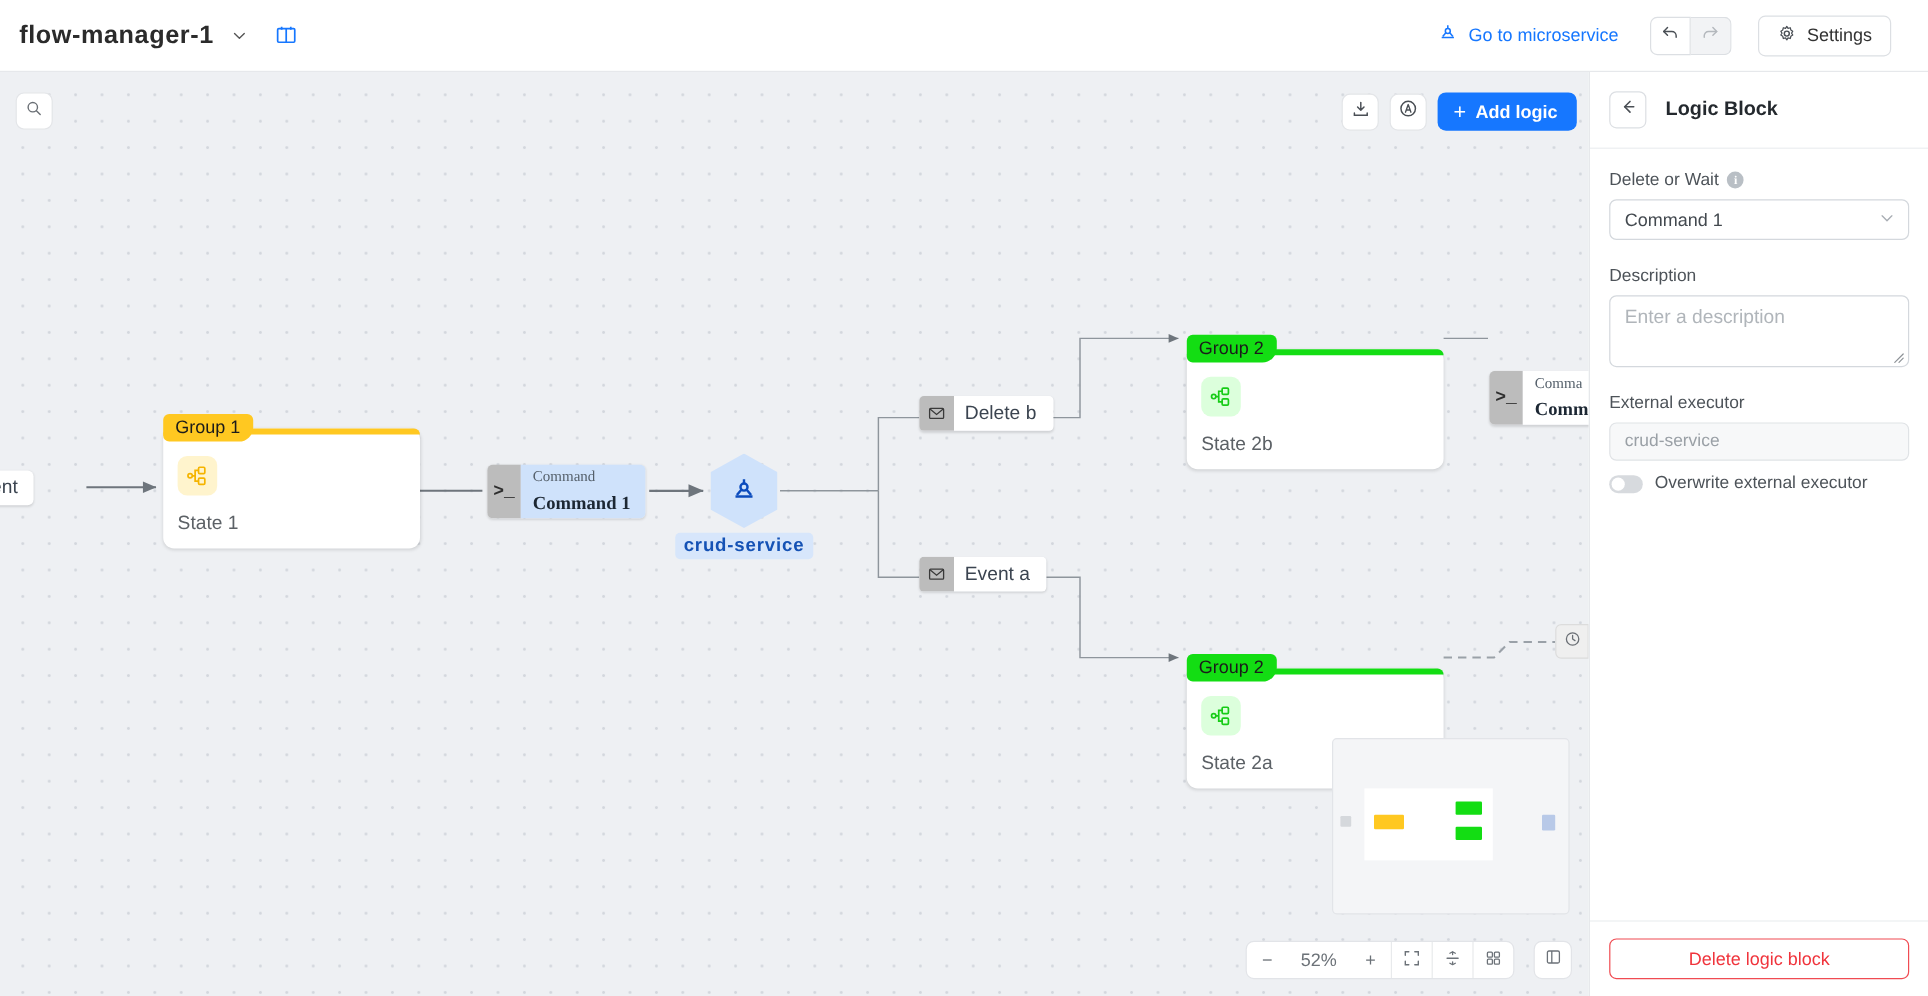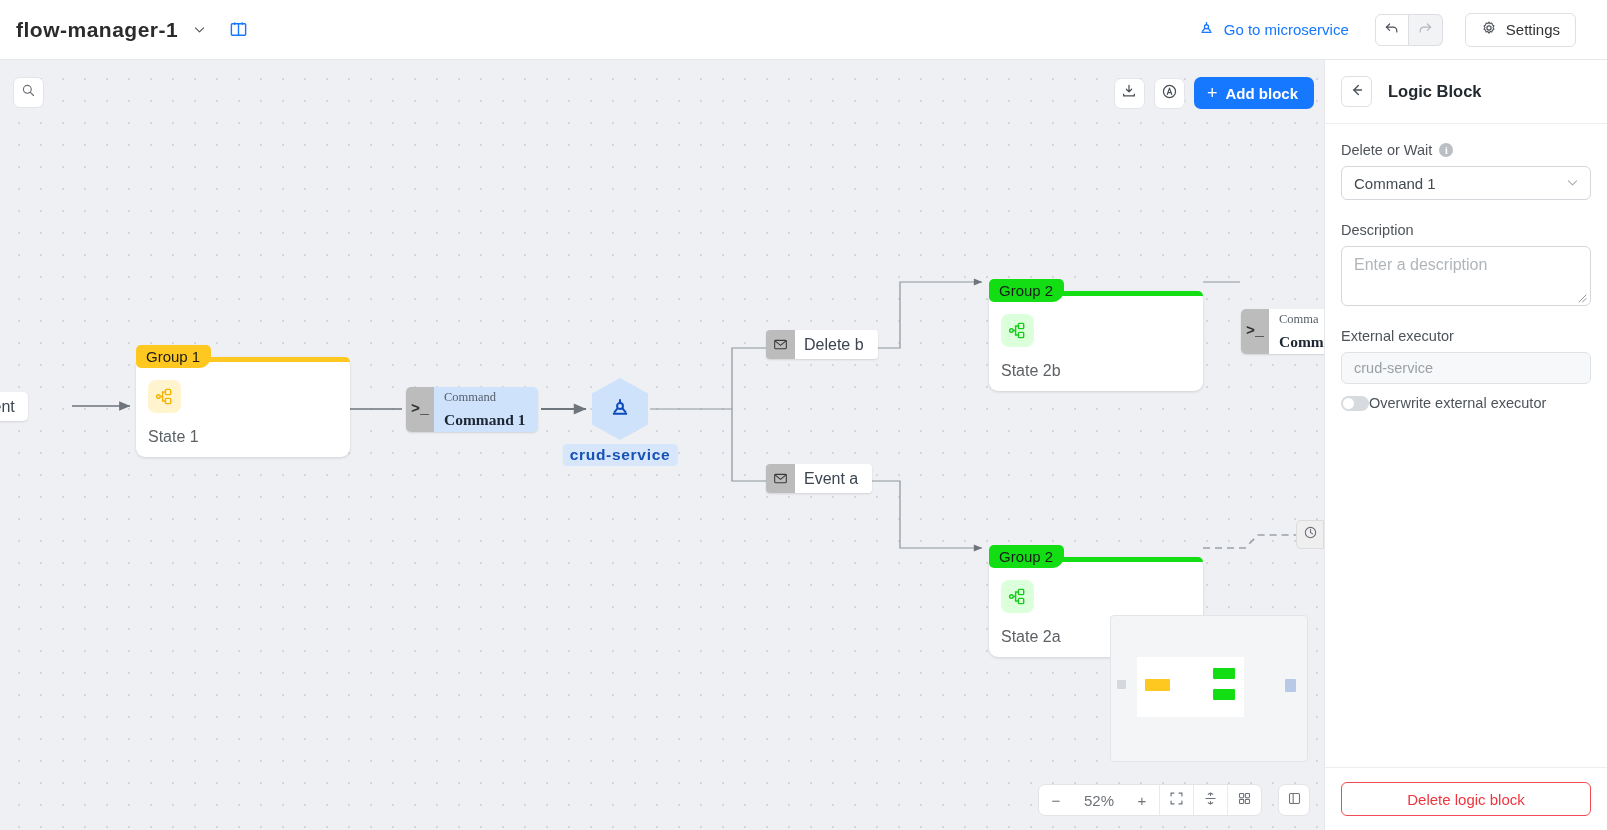--- a/index.html
+++ b/index.html
@@ -234,21 +234,21 @@
   }
   .resize-grip {
     position: absolute; right: 3px; bottom: 2px; width: 10px; height: 10px;
     color: #8d9297; font-size: 10px; line-height: 10px;
   }
   .readonly-box {
     height: 32px; border: 1px solid #e0e3e6; border-radius: 6px; background: #f7f8f9;
     display: flex; align-items: center; padding: 0 12px; font-size: 14.5px; color: #9aa0a6;
     margin-bottom: 11px;
   }
-  .toggle-row { display: flex; align-items: center; }
+  .toggle-row { display: flex; align-items: center; gap: 10px; }
   .toggle {
     width: 28px; height: 15px; border-radius: 8px; background: #d7dade; position: relative; cursor: pointer;
   }
   .toggle .knob {
     position: absolute; left: 2px; top: 2px; width: 11px; height: 11px; border-radius: 50%; background: #fff;
   }
   .toggle-label { font-size: 14.5px; color: #4d5359; }
   .panel-foot { border-top: 1px solid #eceef0; padding: 14px 16px; }
   .delete-btn {
     width: 100%; height: 34px; border: 1px solid #f04b52; border-radius: 6px;
@@ -349,21 +349,21 @@
         <div class="sq-btn">
           <span>
             <svg width="17" height="17" viewBox="0 0 18 18">
                 <circle cx="9" cy="9" r="6.4" fill="none" stroke="#4a4f55" stroke-width="1.3"></circle>
                 <path d="M6.6 12.2L9 5.4l2.4 6.8M7.4 10.2h3.2" fill="none" stroke="#4a4f55" stroke-width="1.2" stroke-linecap="round" stroke-linejoin="round"></path>
               </svg>
           </span>
         </div>
         <div class="add-state">
           <span style="font-size:18px;font-weight:normal;">+</span>
-          <span>Add block</span>
+          <span>Add logic</span>
         </div>
       </div>
 
       <div class="graph">
         <svg class="edges" viewBox="0 0 1324 770" preserveAspectRatio="none">
           <defs>
             <marker id="ah" markerWidth="9" markerHeight="9" refX="7.4" refY="3.6" orient="auto">
               <path d="M0.6,0.6 L7.6,3.6 L0.6,6.6 z" fill="#6e757c"></path>
             </marker>
           </defs>

